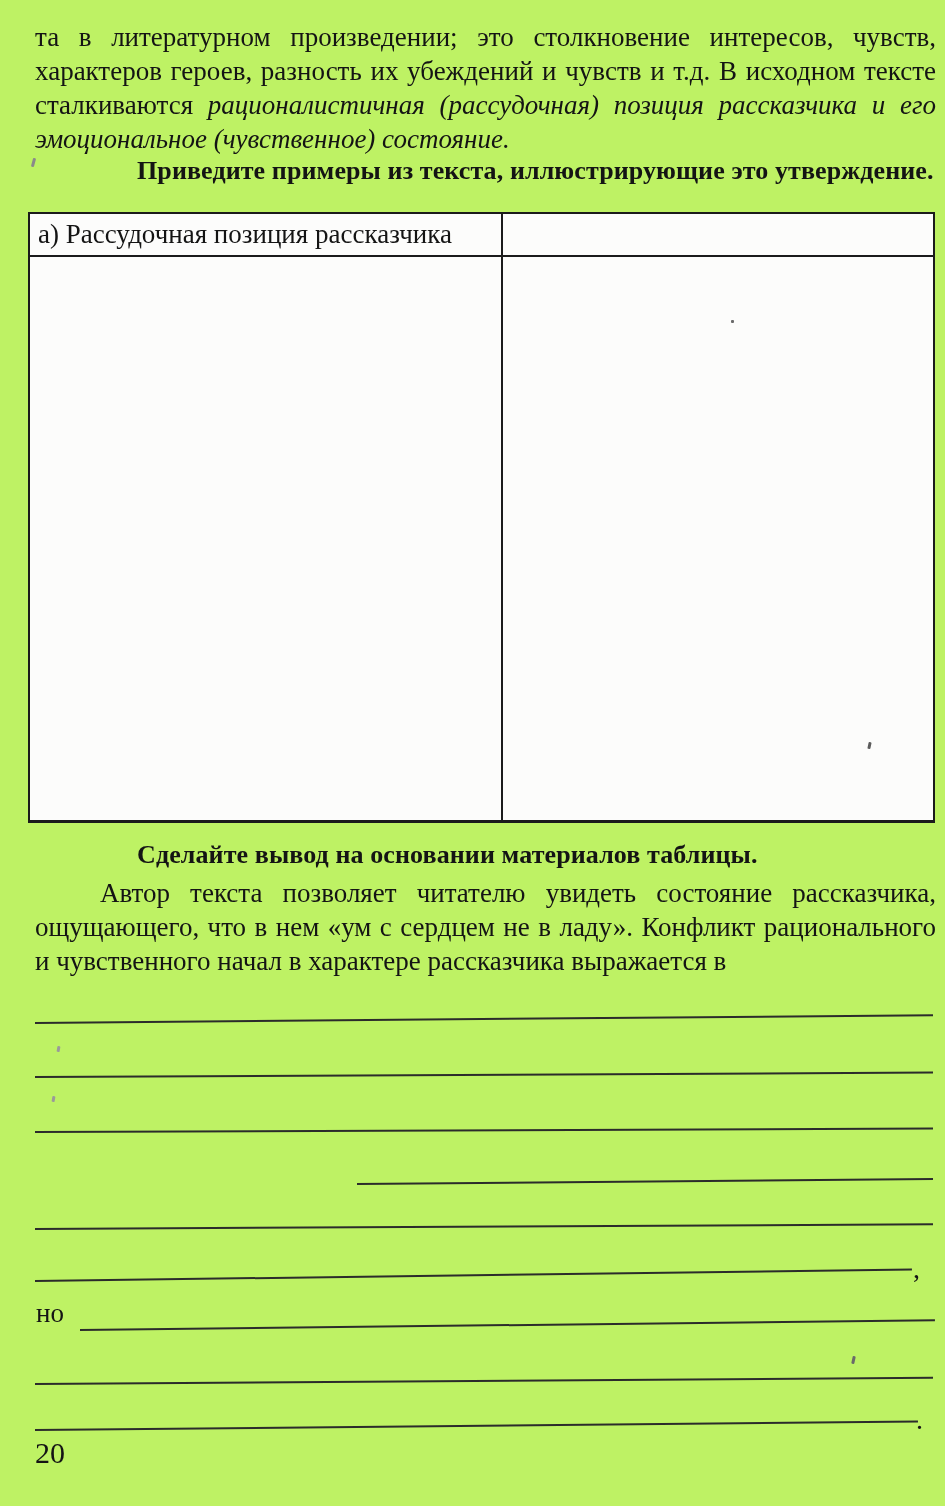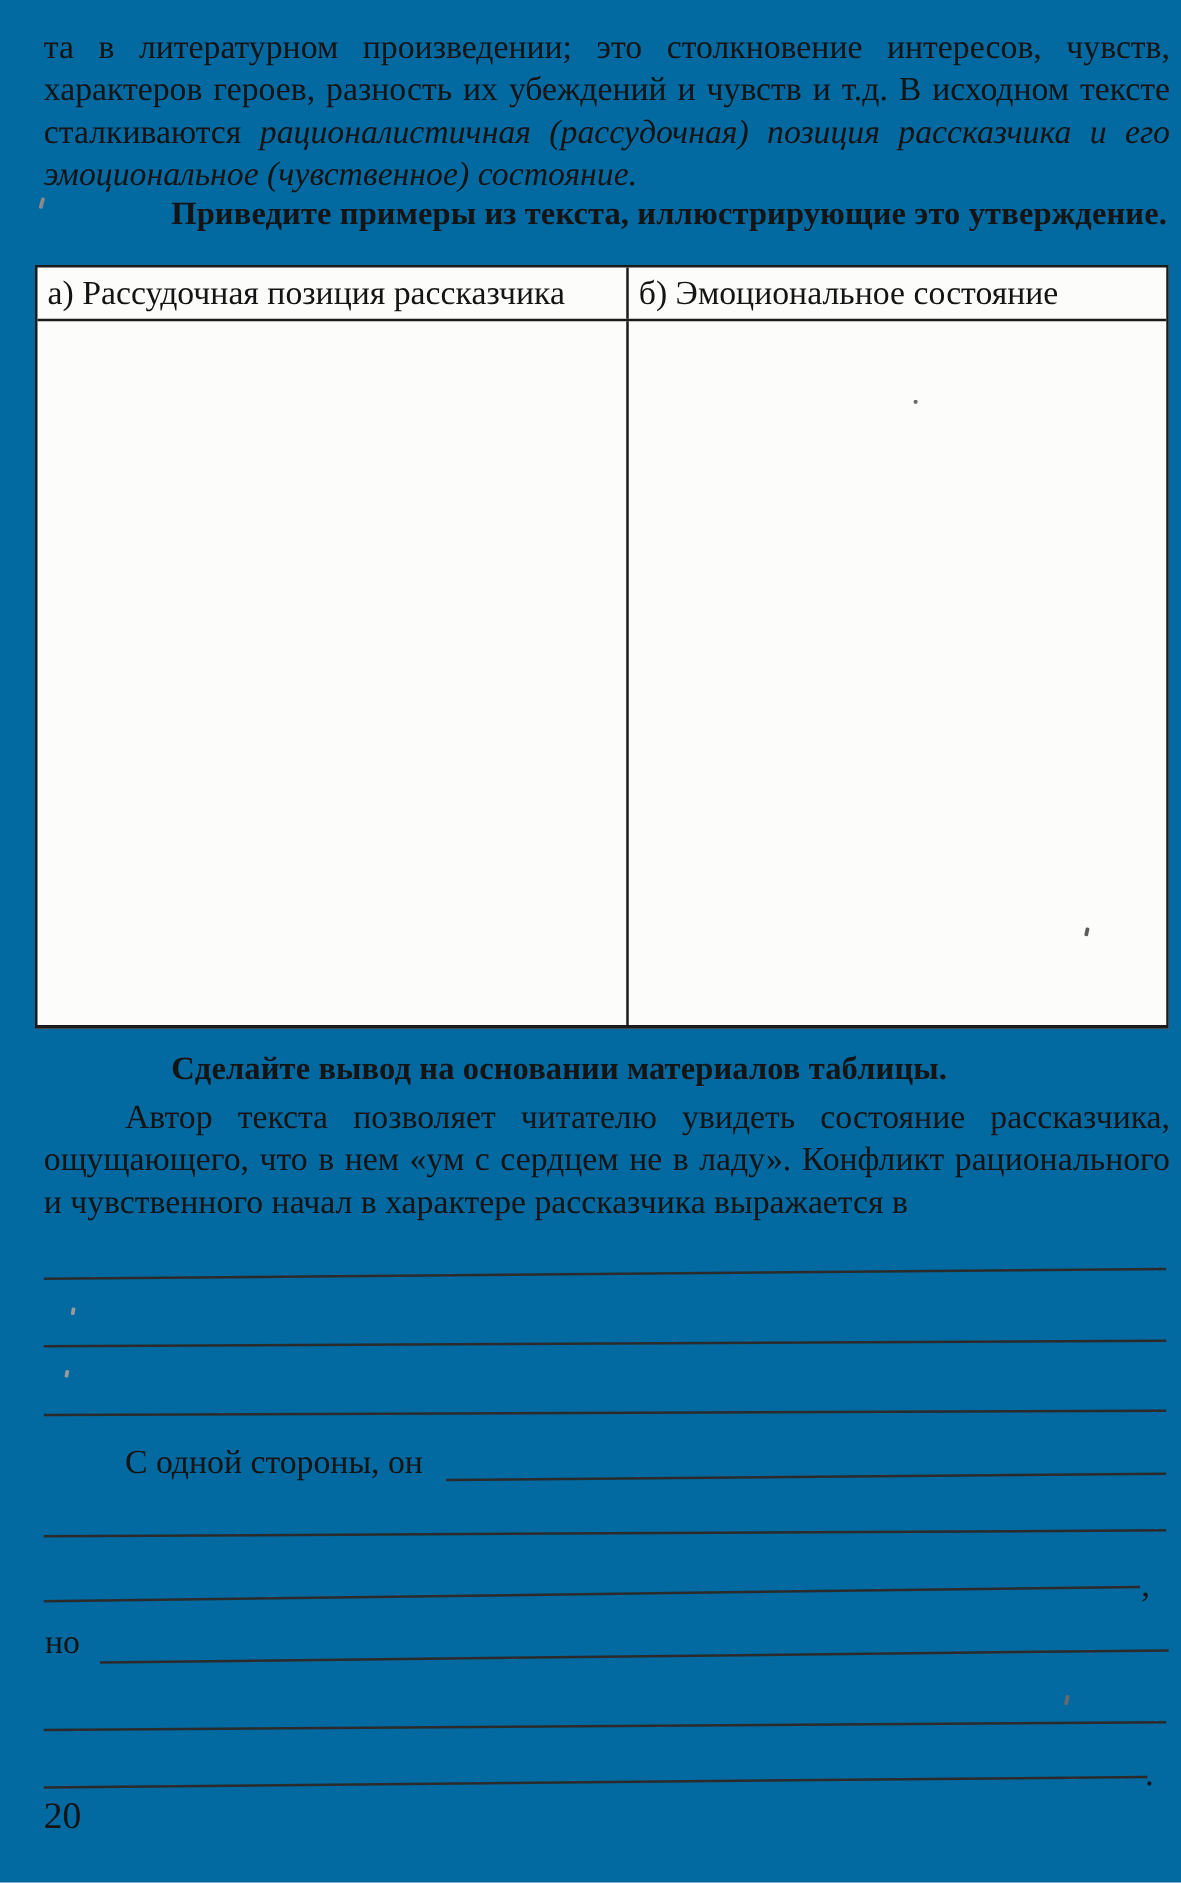--- a/index.html
+++ b/index.html
@@ -1,21 +1,21 @@
 <!DOCTYPE html>
 <html><head>
 <meta charset="utf-8">
 <style>
   html, body { margin: 0; padding: 0; background: #e8e8e6; }
   .page {
     position: relative;
     width: 945px;
     height: 1506px;
     margin: 0 auto;
-    background: #0369a1;
+    background: #bef264;
     font-family: "Liberation Serif", "DejaVu Serif", serif;
     color: #141414;
     overflow: hidden;
   }
   .abs { position: absolute; }
   .body-text {
     font-size: 27px;
     line-height: 34px;
     text-align: justify;
   }
@@ -75,37 +75,35 @@
 
   <div class="abs body-text" style="left:35px; top:20px; width:901px;">
     <span>та в литературном произведении; это столкновение интересов, чувств, характеров героев, разность их убеждений и чувств и т.д. В исходном тексте сталкиваются </span><span class="it">рационалистичная (рассудочная) позиция рассказчика и его эмоциональное (чувственное) состояние.</span>
   </div>
 
   <div class="abs heading" style="left:97px; top:156px;">Приведите примеры из текста, иллюстрирующие это утверждение.</div>
 
   <div class="abs x-table">
     <div class="x-row hdr">
       <div class="cell-a">а) Рассудочная позиция рассказчика</div>
-      <div class="cell-b">б) Эмоциональное состояние</div>
     </div>
     <div class="x-row bdy">
       <div class="cell-a"></div>
       <div class="cell-b"></div>
     </div>
   </div>
 
   <div class="abs body-text" style="left:35px; top:876px; width:901px; text-indent:65px;">Автор текста позволяет читателю увидеть состояние рассказчика, ощущающего, что в нем «ум с сердцем не в ладу». Конфликт рационального и чувственного начал в характере рассказчика выражается в</div>
 
   <div class="abs heading" style="left:97px; top:840px;">Сделайте вывод на основании материалов таблицы.</div>
 
   <div class="abs rule" style="left:35px; top:1022px; width:898px; transform:rotate(-0.5deg);"></div>
   <div class="abs rule" style="left:35px; top:1076px; width:898px; transform:rotate(-0.28deg);"></div>
   <div class="abs rule" style="left:35px; top:1131px; width:898px; transform:rotate(-0.22deg);"></div>
 
-  <div class="abs label-text" style="left:100px; top:1154px;">С одной стороны, он</div>
   <div class="abs rule" style="left:357px; top:1183px; width:576px; transform:rotate(-0.5deg);"></div>
 
   <div class="abs rule" style="left:35px; top:1228px; width:898px; transform:rotate(-0.3deg);"></div>
 
   <div class="abs rule" style="left:35px; top:1280px; width:877px; transform:rotate(-0.75deg);"></div>
   <div class="abs trail" style="left:913px; top:1255px;">,</div>
 
   <div class="abs label-text" style="left:36px; top:1298px;font-family:Liberation Serif, serif;">но</div>
   <div class="abs rule" style="left:80px; top:1329px; width:855px; transform:rotate(-0.65deg);"></div>
 

